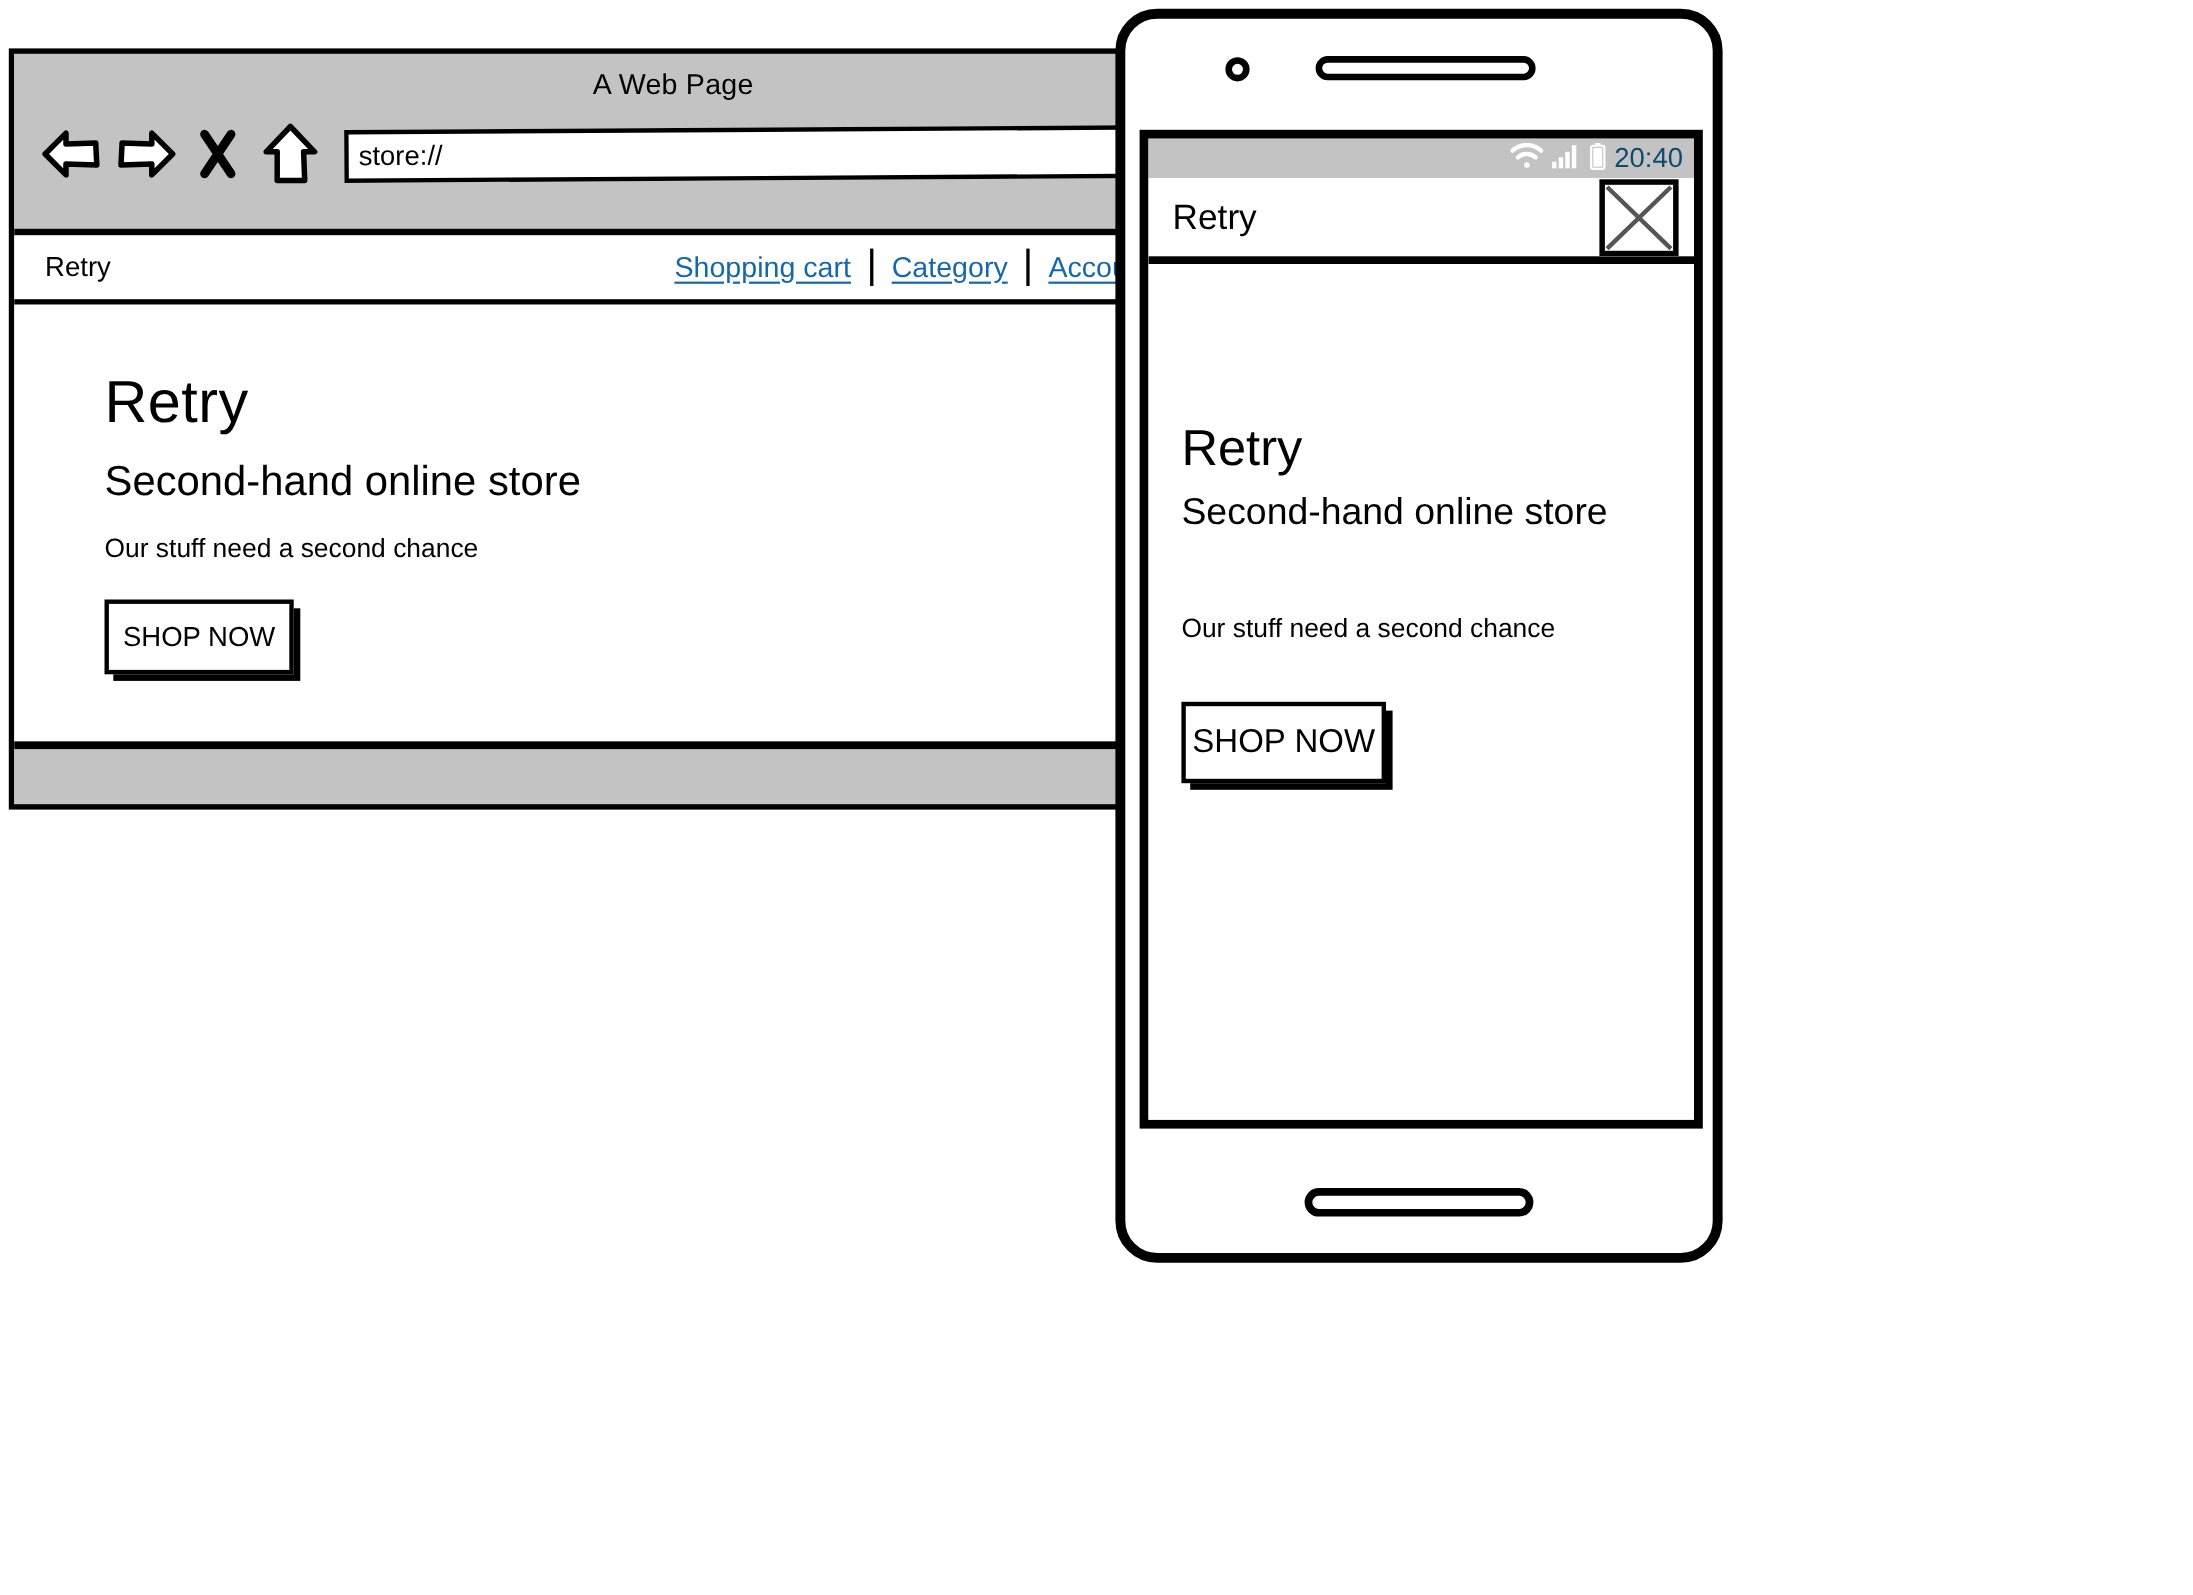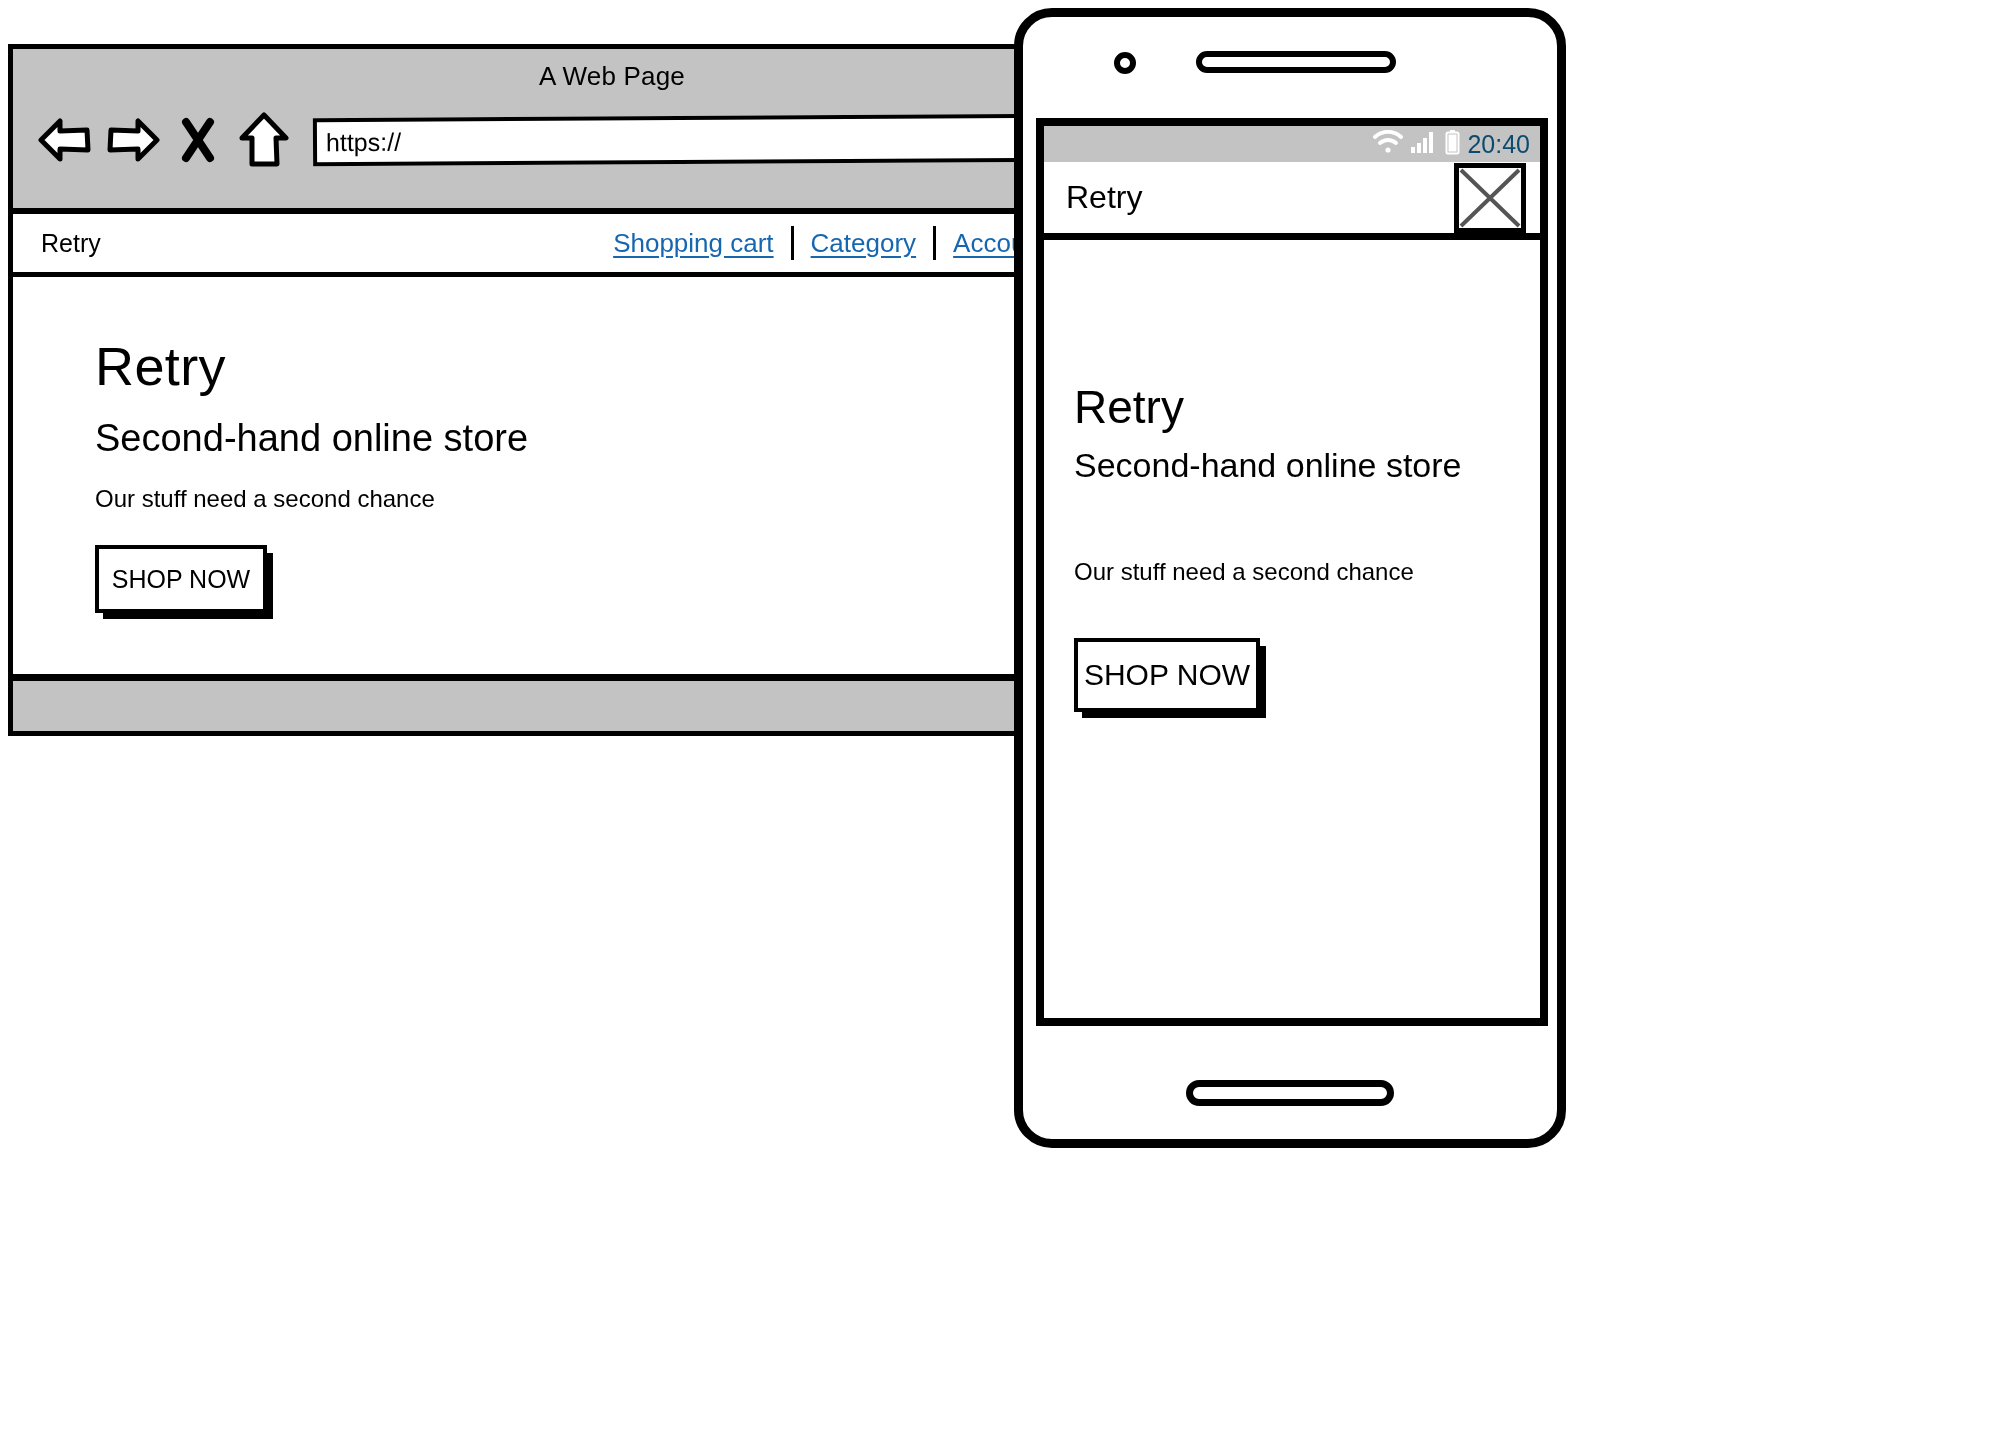--- a/index.html
+++ b/index.html
@@ -384,21 +384,21 @@
         </svg>
       </div>
 
       <div class="nav-icon">
         <svg width="52" height="58" viewBox="0 0 52 58">
           <path d="M26 4 L48 27 L38 27 L39 53 L14 53 L14 27 L4 27 Z" fill="#fff" stroke="#000" stroke-width="5" stroke-linejoin="round"></path>
         </svg>
       </div>
 
       <div id="url-bar">
-        <span id="url-text">https://</span>
+        <span id="url-text">store://</span>
       </div>
 
       <div id="search-btn">
         <svg width="104" height="56" viewBox="0 0 104 56">
           <ellipse cx="52" cy="28" rx="47" ry="24" fill="#fff" stroke="#000" stroke-width="6"></ellipse>
           <g>
             <circle cx="32" cy="26" r="8" fill="none" stroke="#000" stroke-width="4"></circle>
             <path d="M37 32 L45 41" stroke="#000" stroke-width="4" stroke-linecap="round"></path>
           </g>
         </svg>

